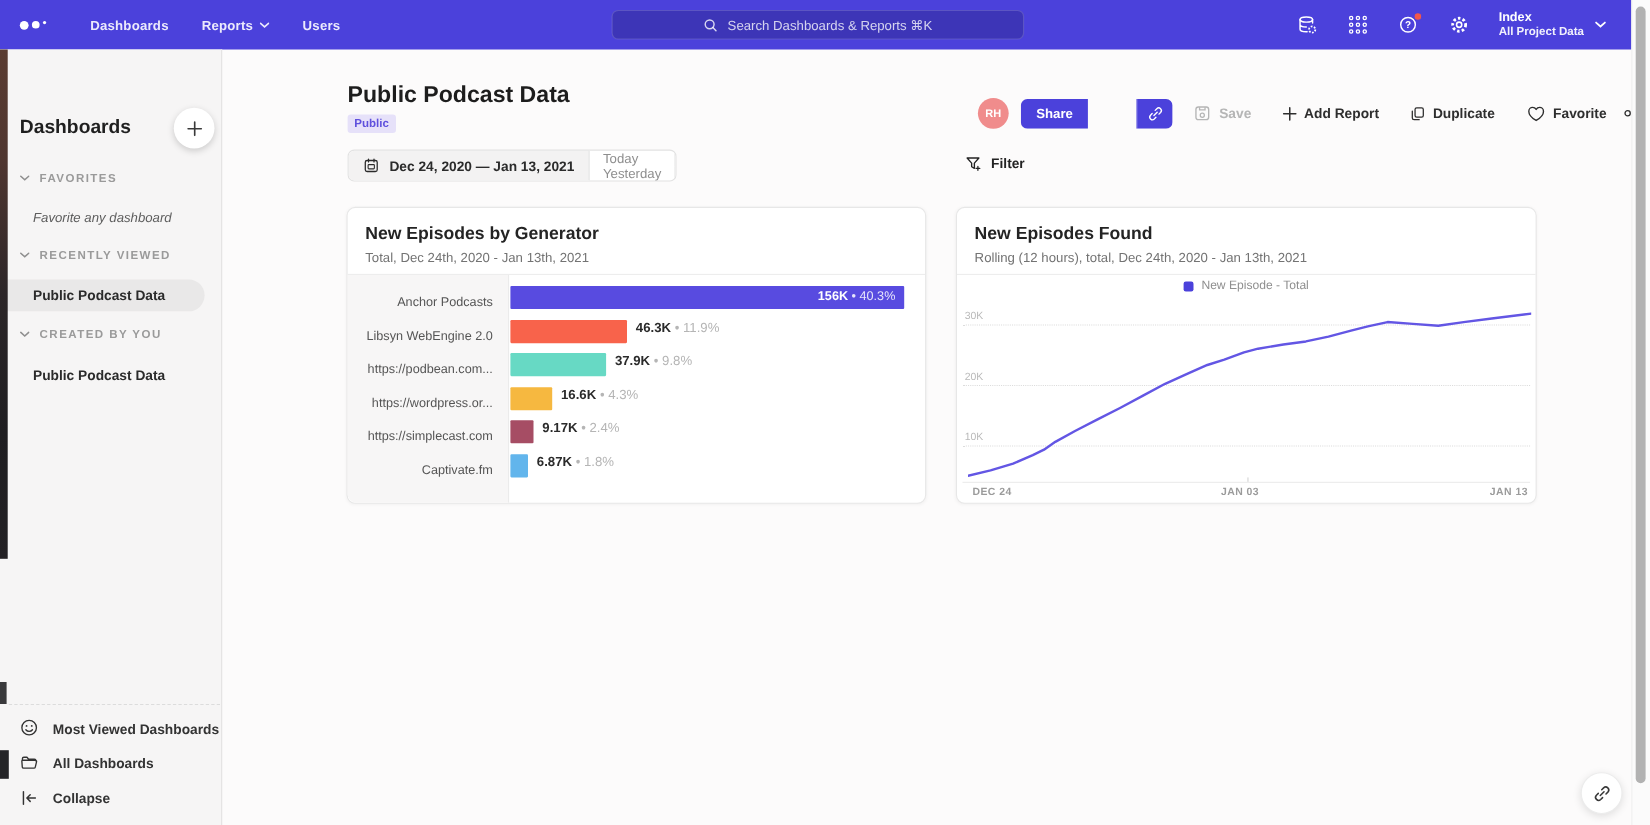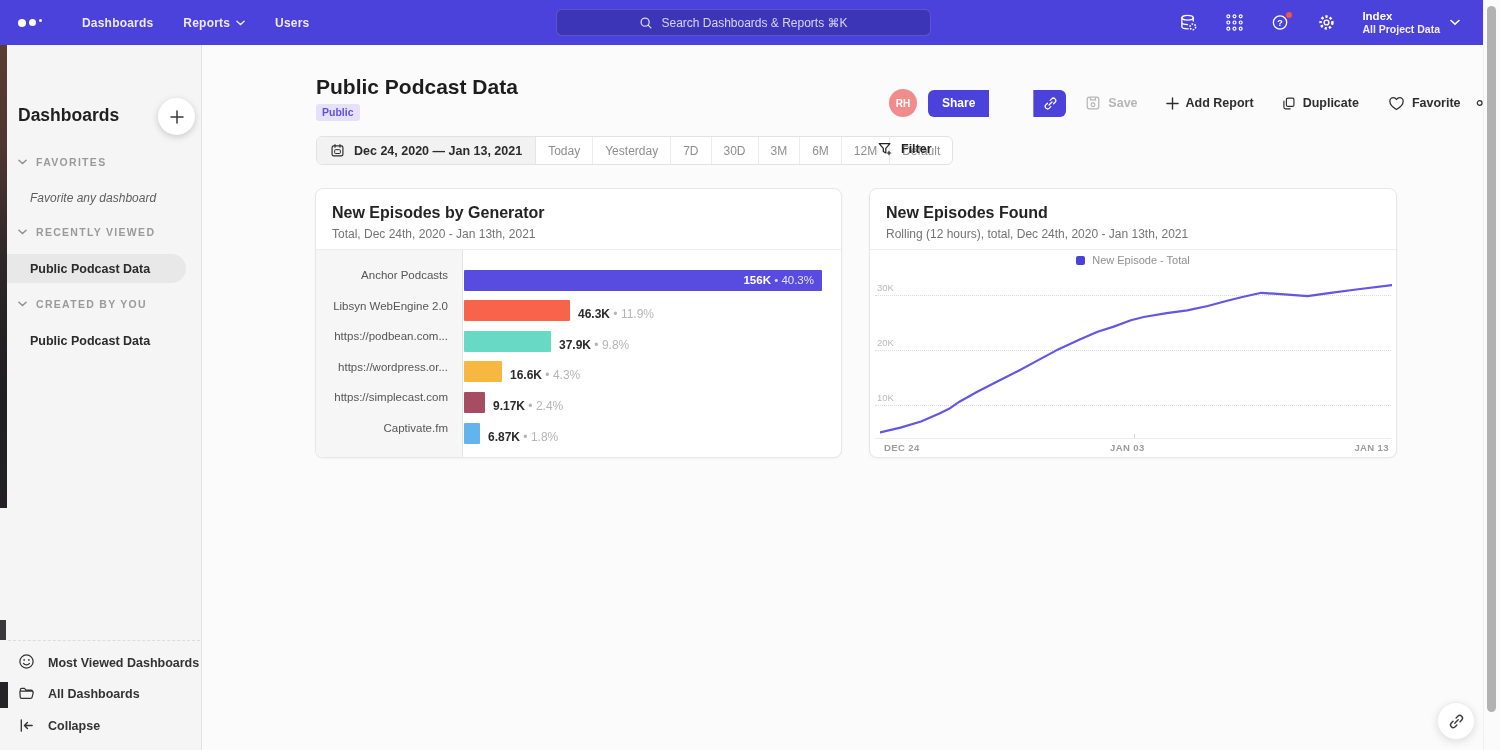--- a/index.html
+++ b/index.html
@@ -62,21 +62,21 @@
   .card-bar  { left:315px; width:527px; }
   .card-line { left:855px; width:528px;margin-left:14px; }
   .card-title { position:absolute; left:16px; top:15px; font-size:16px; font-weight:700; color:#242424; }
   .card-sub { position:absolute; left:16px; top:38px; font-size:12px; color:#737373; }
   .card-hdiv { position:absolute; left:0; right:0; top:60px; border-top:1px solid #ededed; }
 
   
   .label-col { position:absolute; left:0; top:61px; width:147px; bottom:0; background:#f7f6f6; border-right:1px solid #e3e3e3; border-radius:0 0 0 8px; padding-top:10px; }
   .label-row { height:30.6px; line-height:30.6px; text-align:right; padding-right:14px; font-size:11.5px; color:#555; white-space:nowrap; overflow:hidden; }
   .bars-col { position:absolute; left:148px; right:0; top:61px; bottom:0; padding-top:10px; }
-  .bar-row { height:30.6px; display:flex; align-items:flex-end; }
+  .bar-row { height:30.6px; display:flex; align-items:flex-start; }
   .bar { position:relative; height:21px; border-radius:1px; }
   .bar-inlabel { position:absolute; right:8px; top:0; height:21px; line-height:21px; color:#fff; font-size:11.5px; white-space:nowrap; }
   .bar-outlabel { margin-left:8px; font-size:12px; white-space:nowrap; }
   .val-b { font-weight:700; color:#2b2b2b; }
   .val-p { color:#b5b5b5; }
   .bar-inlabel .val-b { color:#fff; }
   .bar-inlabel .val-p { color:rgba(255,255,255,.85); }
 
   
   .legend-row { position:absolute; left:0; right:0; top:65px; display:flex; align-items:center; justify-content:center; gap:7px; }
@@ -286,21 +286,21 @@
 
   <div class="datebar">
     <div class="seg-date">
       <svg width="15" height="15" viewBox="0 0 18 18">
           <rect x="2.5" y="3.5" width="13" height="12" rx="2" fill="none" stroke="#2b2b2b" stroke-width="1.4"></rect>
           <path d="M6 2v3M12 2v3" stroke="#2b2b2b" stroke-width="1.4" stroke-linecap="round"></path>
           <rect x="5.6" y="8" width="6.8" height="4.6" rx=".8" fill="none" stroke="#2b2b2b" stroke-width="1.2"></rect>
         </svg>
       <span>Dec 24, 2020 — Jan 13, 2021</span>
     </div>
-    <div style="display:flex;">
+    <div style="display:flex;flex-direction:column;">
         <div class="seg">Today</div>
         <div class="seg">Yesterday</div>
         <div class="seg">7D</div>
         <div class="seg">30D</div>
         <div class="seg">3M</div>
         <div class="seg">6M</div>
         <div class="seg">12M</div>
         <div class="seg">Default</div>
       </div>
   </div>

